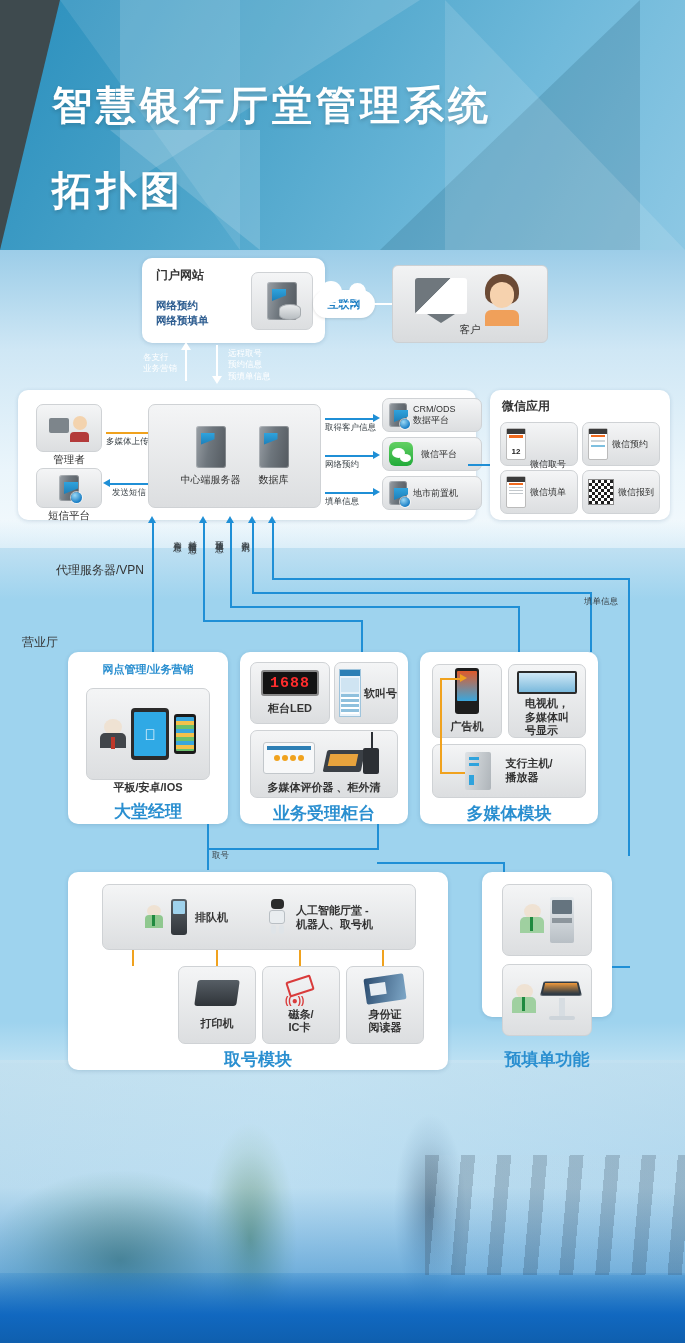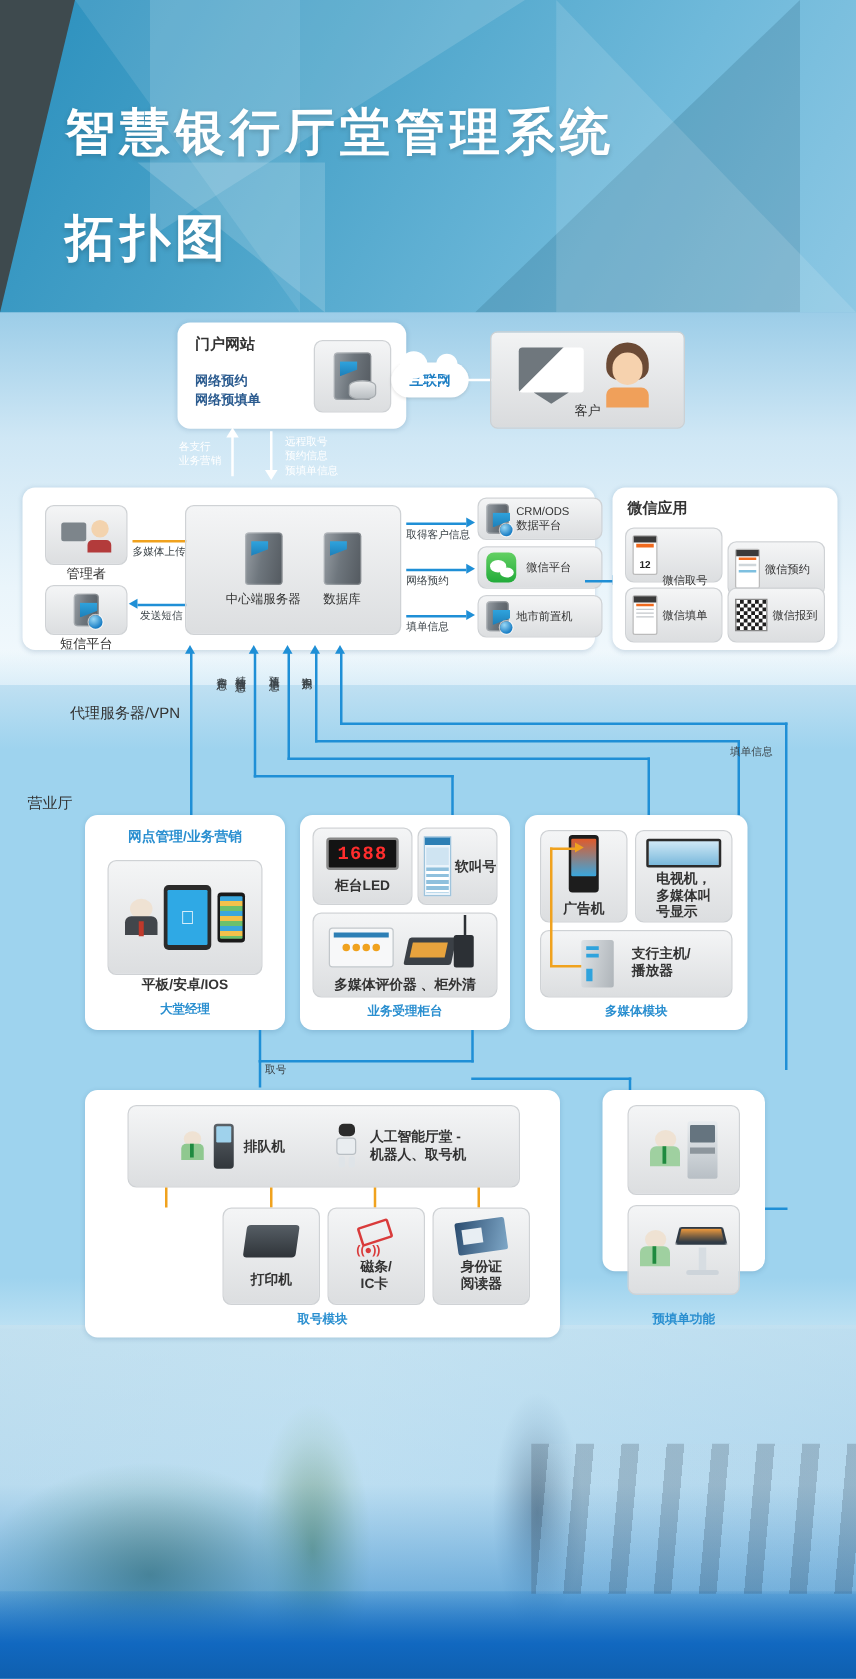--- a/index.html
+++ b/index.html
@@ -49,21 +49,21 @@
     color:#fff; letter-spacing:4px; text-shadow:0 2px 4px rgba(0,0,0,.18); }
   .title-sub { position:absolute; left:52px; top:163px; font-size:40px; font-weight:700;
     color:#fff; letter-spacing:4px; text-shadow:0 2px 4px rgba(0,0,0,.18); }
 
   
   .card { position:absolute; background:#fff; border-radius:10px; box-shadow:0 1px 4px rgba(30,80,120,.18); }
   .gbox { background:linear-gradient(to bottom,#f4f5f6,#dcdee0); border:1px solid #cfd2d5;
           border-radius:7px; display:flex; align-items:center; justify-content:center; }
   .lbl { font-size:10.5px; color:#333; line-height:1.25; text-align:center; }
   .lbl-b { font-size:11px; color:#333; font-weight:700; }
-  .cap-blue { position:absolute; font-size:10px; color:#2a8fd0; font-weight:700; text-align:center; width:100%; }
+  .cap-blue { position:absolute; font-size:17px; color:#2a8fd0; font-weight:700; text-align:center; width:100%; }
   .sect-label { position:absolute; font-size:12px; color:#333; }
 
   
   .svr { width:26px; height:34px; background:linear-gradient(100deg,#9aa0a6,#6e767d 45%,#53595f);
          border-radius:3px; position:relative; box-shadow:inset 0 0 0 1px rgba(255,255,255,.25); }
   .svr:after{ content:""; position:absolute; left:5px; top:7px; width:14px; height:12px;
               background:linear-gradient(#2fa3dd,#1d7fb9); clip-path:polygon(0 0,100% 0,100% 55%,0 100%); }
   .globe { width:13px;height:13px;border-radius:50%;
           background:radial-gradient(circle at 35% 30%,#9ad8f5,#1a7fc6 70%); position:absolute; right:-3px; bottom:-2px;
           box-shadow:0 0 0 1px rgba(255,255,255,.6); }
@@ -242,21 +242,21 @@
   <div class="card" style="left:490px;top:390px;width:180px;height:130px;">
     <div style="position:absolute;left:12px;top:8px;font-size:12px;color:#333;font-weight:700;">微信应用</div>
     <div class="gbox" style="position:absolute;left:10px;top:32px;width:78px;height:44px;justify-content:flex-start;padding-left:5px;">
       <div style="width:20px;height:32px;background:#fff;border:1px solid #bbb;border-radius:2px;position:relative;margin-right:4px;">
         <div style="height:5px;background:#3a3a3a;"></div>
         <div style="height:3px;background:#f06a1e;margin:1px 2px;"></div>
         <div style="position:absolute;left:0;bottom:3px;width:100%;text-align:center;font-size:8px;font-weight:700;color:#222;">12</div>
       </div>
       <div style="font-size:9px;color:#333;margin-top:40px;">微信取号</div>
     </div>
-    <div class="gbox" style="position:absolute;left:92px;top:43px;width:78px;height:44px;justify-content:flex-start;padding-left:5px;">
+    <div class="gbox" style="position:absolute;left:92px;top:32px;width:78px;height:44px;justify-content:flex-start;padding-left:5px;">
       <div style="width:20px;height:32px;background:#fff;border:1px solid #bbb;border-radius:2px;margin-right:4px;">
         <div style="height:5px;background:#3a3a3a;"></div>
         <div style="height:2px;background:#f06a1e;margin:1px 2px;"></div>
         <div style="height:2px;background:#cfd6da;margin:3px 2px;"></div>
         <div style="height:2px;background:#7ec0e0;margin:2px 2px;"></div>
       </div>
       <div style="font-size:9px;color:#333;">微信预约</div>
     </div>
     <div class="gbox" style="position:absolute;left:10px;top:80px;width:78px;height:44px;justify-content:flex-start;padding-left:5px;">
       <div style="width:20px;height:32px;background:#fff;border:1px solid #bbb;border-radius:2px;margin-right:4px;">

